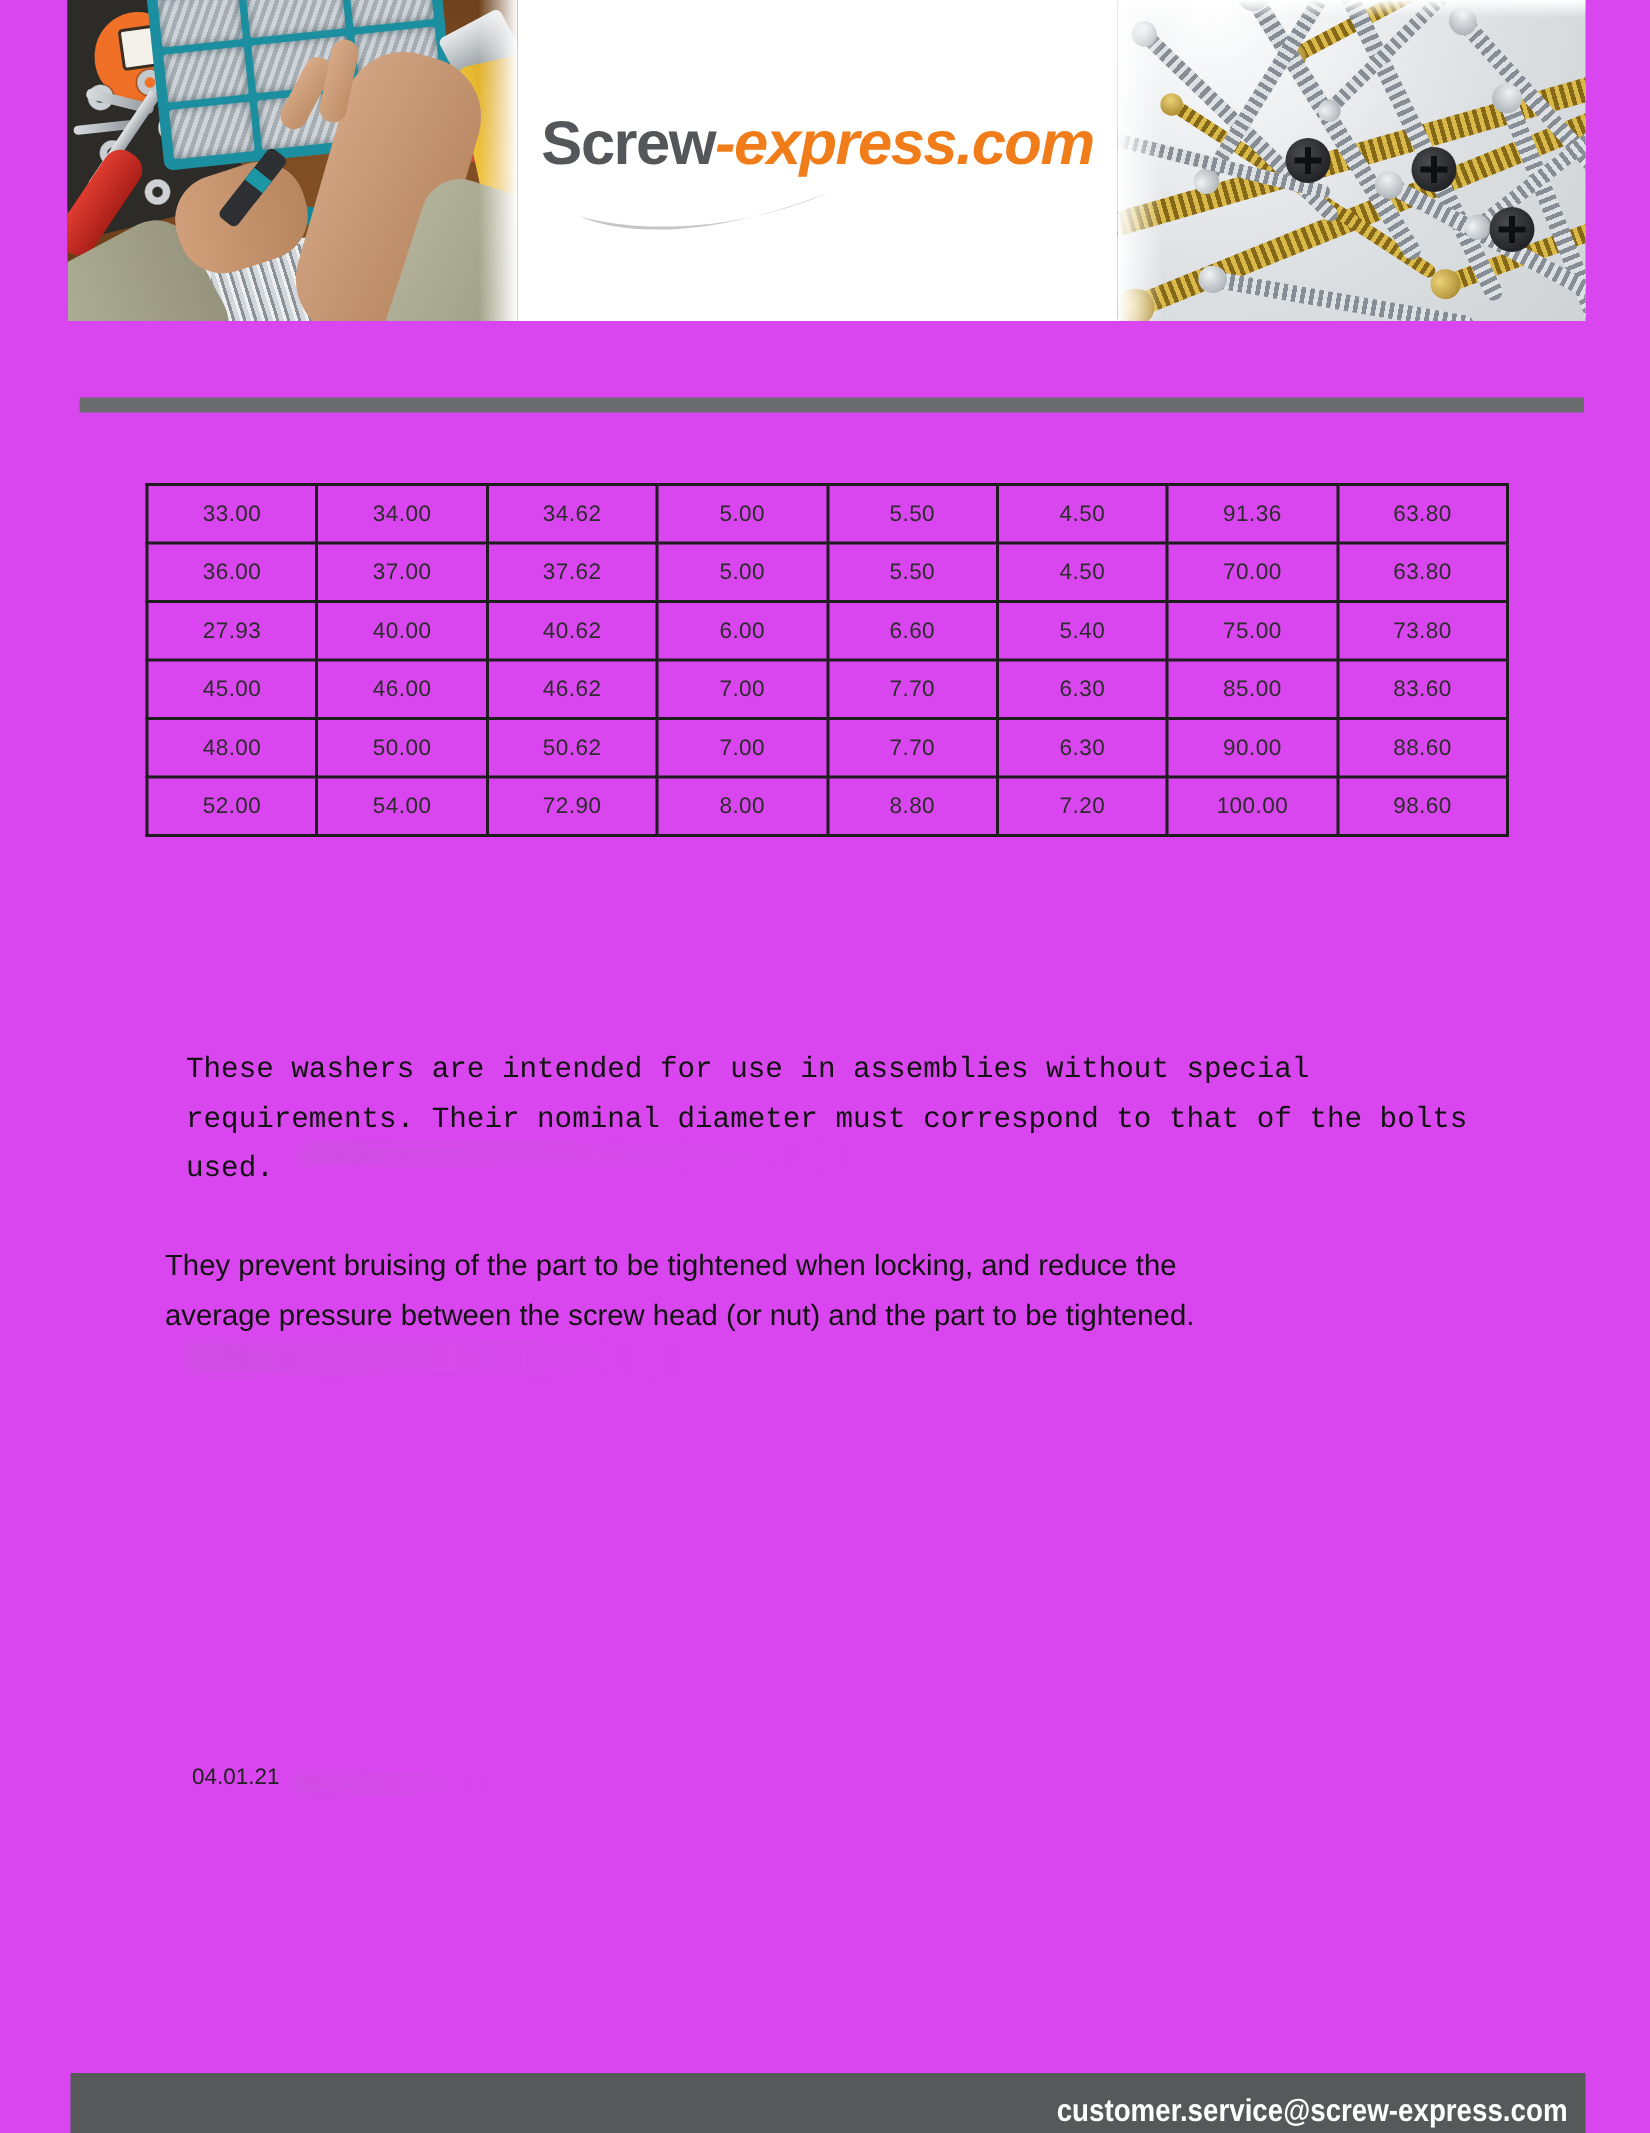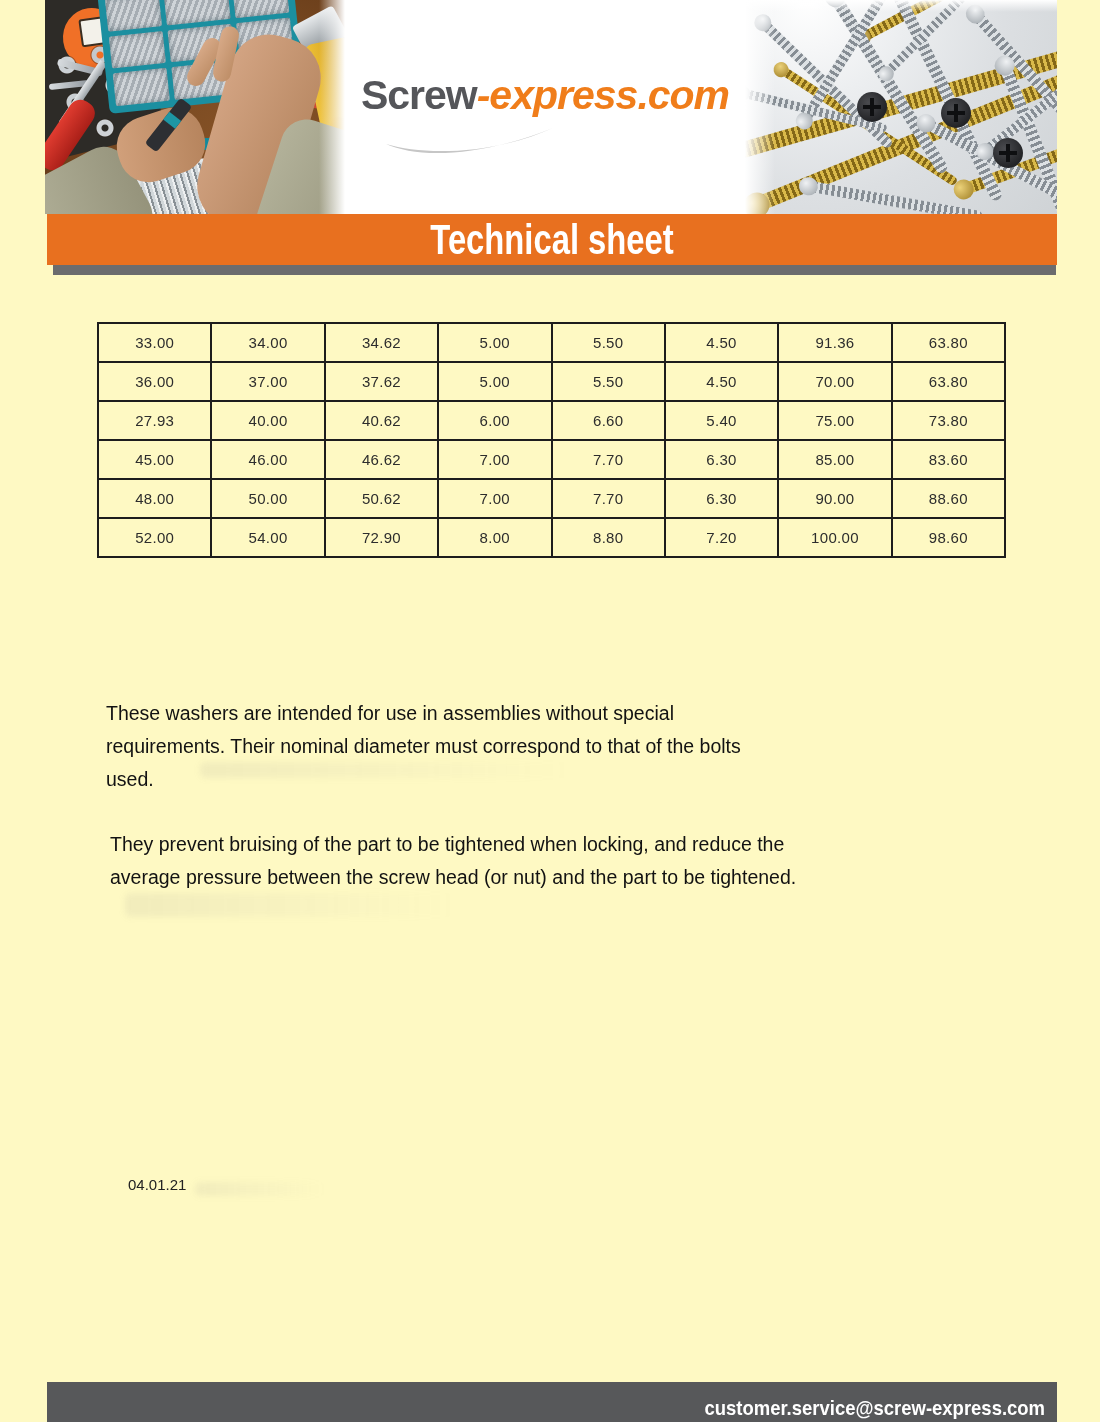--- a/index.html
+++ b/index.html
@@ -5,21 +5,21 @@
   :root{
     --accent:#E8701F;
     --logo-orange:#F07D1A;
     --logo-gray:#55565A;
     --footer-gray:#57585A;
     --underline-gray:#6B6C6E;
     --ink:#1c1c1c;
   }
   *{margin:0;padding:0;box-sizing:border-box;}
   body{background:#ffffff;font-family:"Liberation Sans",sans-serif;}
-  .page{position:relative;width:1100px;height:1422px;background:#fef9c3;overflow:hidden;margin:0 auto;}
+  .page{position:relative;width:1100px;height:1422px;background:#d946ef;overflow:hidden;margin:0 auto;}
 
   
   .photo{position:absolute;top:0;height:214px;overflow:hidden;}
   .photo-left{left:45px;width:300px;background:radial-gradient(circle at 70% 80%, #8a5527 0%, #7a4a22 45%, #5d3414 100%);}
   .photo-left::after{content:"";position:absolute;right:0;top:0;bottom:0;width:26px;
     background:linear-gradient(90deg, rgba(255,255,255,0), #ffffff);}
   .pegboard{position:absolute;left:-18px;top:-26px;width:120px;height:175px;background:#2d2b27;transform:rotate(-14deg);}
   .tape{position:absolute;left:18px;top:8px;width:58px;height:60px;background:radial-gradient(circle at 40% 40%, #f07027 0 60%, #c6511a 100%);border-radius:50%;transform:rotate(-8deg);}
   .tape::before{content:"";position:absolute;left:18px;top:10px;width:20px;height:24px;background:#f3f1ea;border:2px solid #3a2e22;border-radius:3px;}
   .washers{position:absolute;left:0;top:40px;width:95px;height:110px;
@@ -85,21 +85,21 @@
   .banner{position:absolute;left:47px;top:214px;width:1010px;height:51px;background:var(--accent);text-align:center;line-height:51px;}
   .banner-text{display:inline-block;color:#ffffff;font-size:42px;font-weight:800;letter-spacing:0px;transform:scaleX(0.78);transform-origin:center;}
   .banner-underline{position:absolute;left:53px;top:265px;width:1003px;height:10px;background:var(--underline-gray);}
 
   
   .spec-table{position:absolute;left:97px;top:322px;width:909px;border-collapse:collapse;table-layout:fixed;}
   .spec-table td{border:2px solid #1d1d1d;height:39px;text-align:center;vertical-align:middle;font-size:15px;color:#2d2d2d;letter-spacing:.3px;}
 
   
   .para{position:absolute;color:#121212;font-size:19.5px;line-height:33px;white-space:pre-line;}
-  .para1{left:106px;top:697px;}
+  .para1{left:124px;top:697px;font-family:Liberation Mono, monospace;}
   .para2{left:110px;top:828px;}
   .doc-date{position:absolute;left:128px;top:1176px;font-size:15px;color:#222;}
 
   .smudge{position:absolute;filter:blur(3px);background:linear-gradient(90deg,rgba(130,130,130,.10),rgba(160,160,160,.05) 60%,rgba(160,160,160,0));border-radius:6px;}
   .sm1{left:200px;top:762px;width:370px;height:16px;}
   .sm2{left:125px;top:893px;width:330px;height:24px;}
   .sm3{left:195px;top:1182px;width:130px;height:14px;}
 
   
   .footer{position:absolute;left:47px;top:1382px;width:1010px;height:52px;background:var(--footer-gray);display:flex;align-items:center;justify-content:flex-end;padding-right:12px;}
@@ -202,23 +202,20 @@
         </div>
         <div class="screw s" style="left: 140px; top: 70px; width: 130px; height: 9px; transform: rotate(-45deg);">
           <div class="head" style="height: 15.3px; width: 15.3px;"></div>
         </div>
         <div class="dhead" style="left: 112px; top: 92px;"></div>
         <div class="dhead" style="left: 196px; top: 98px;"></div>
         <div class="dhead" style="left: 248px; top: 138px;"></div>
       </div>
   </header>
 
-  <div class="banner">
-    <span class="banner-text">Technical sheet</span>
-  </div>
   <div class="banner-underline"></div>
 
   <table class="spec-table">
     <tbody>
         <tr>
           <td>33.00</td>
           <td>34.00</td>
           <td>34.62</td>
           <td>5.00</td>
           <td>5.50</td>

